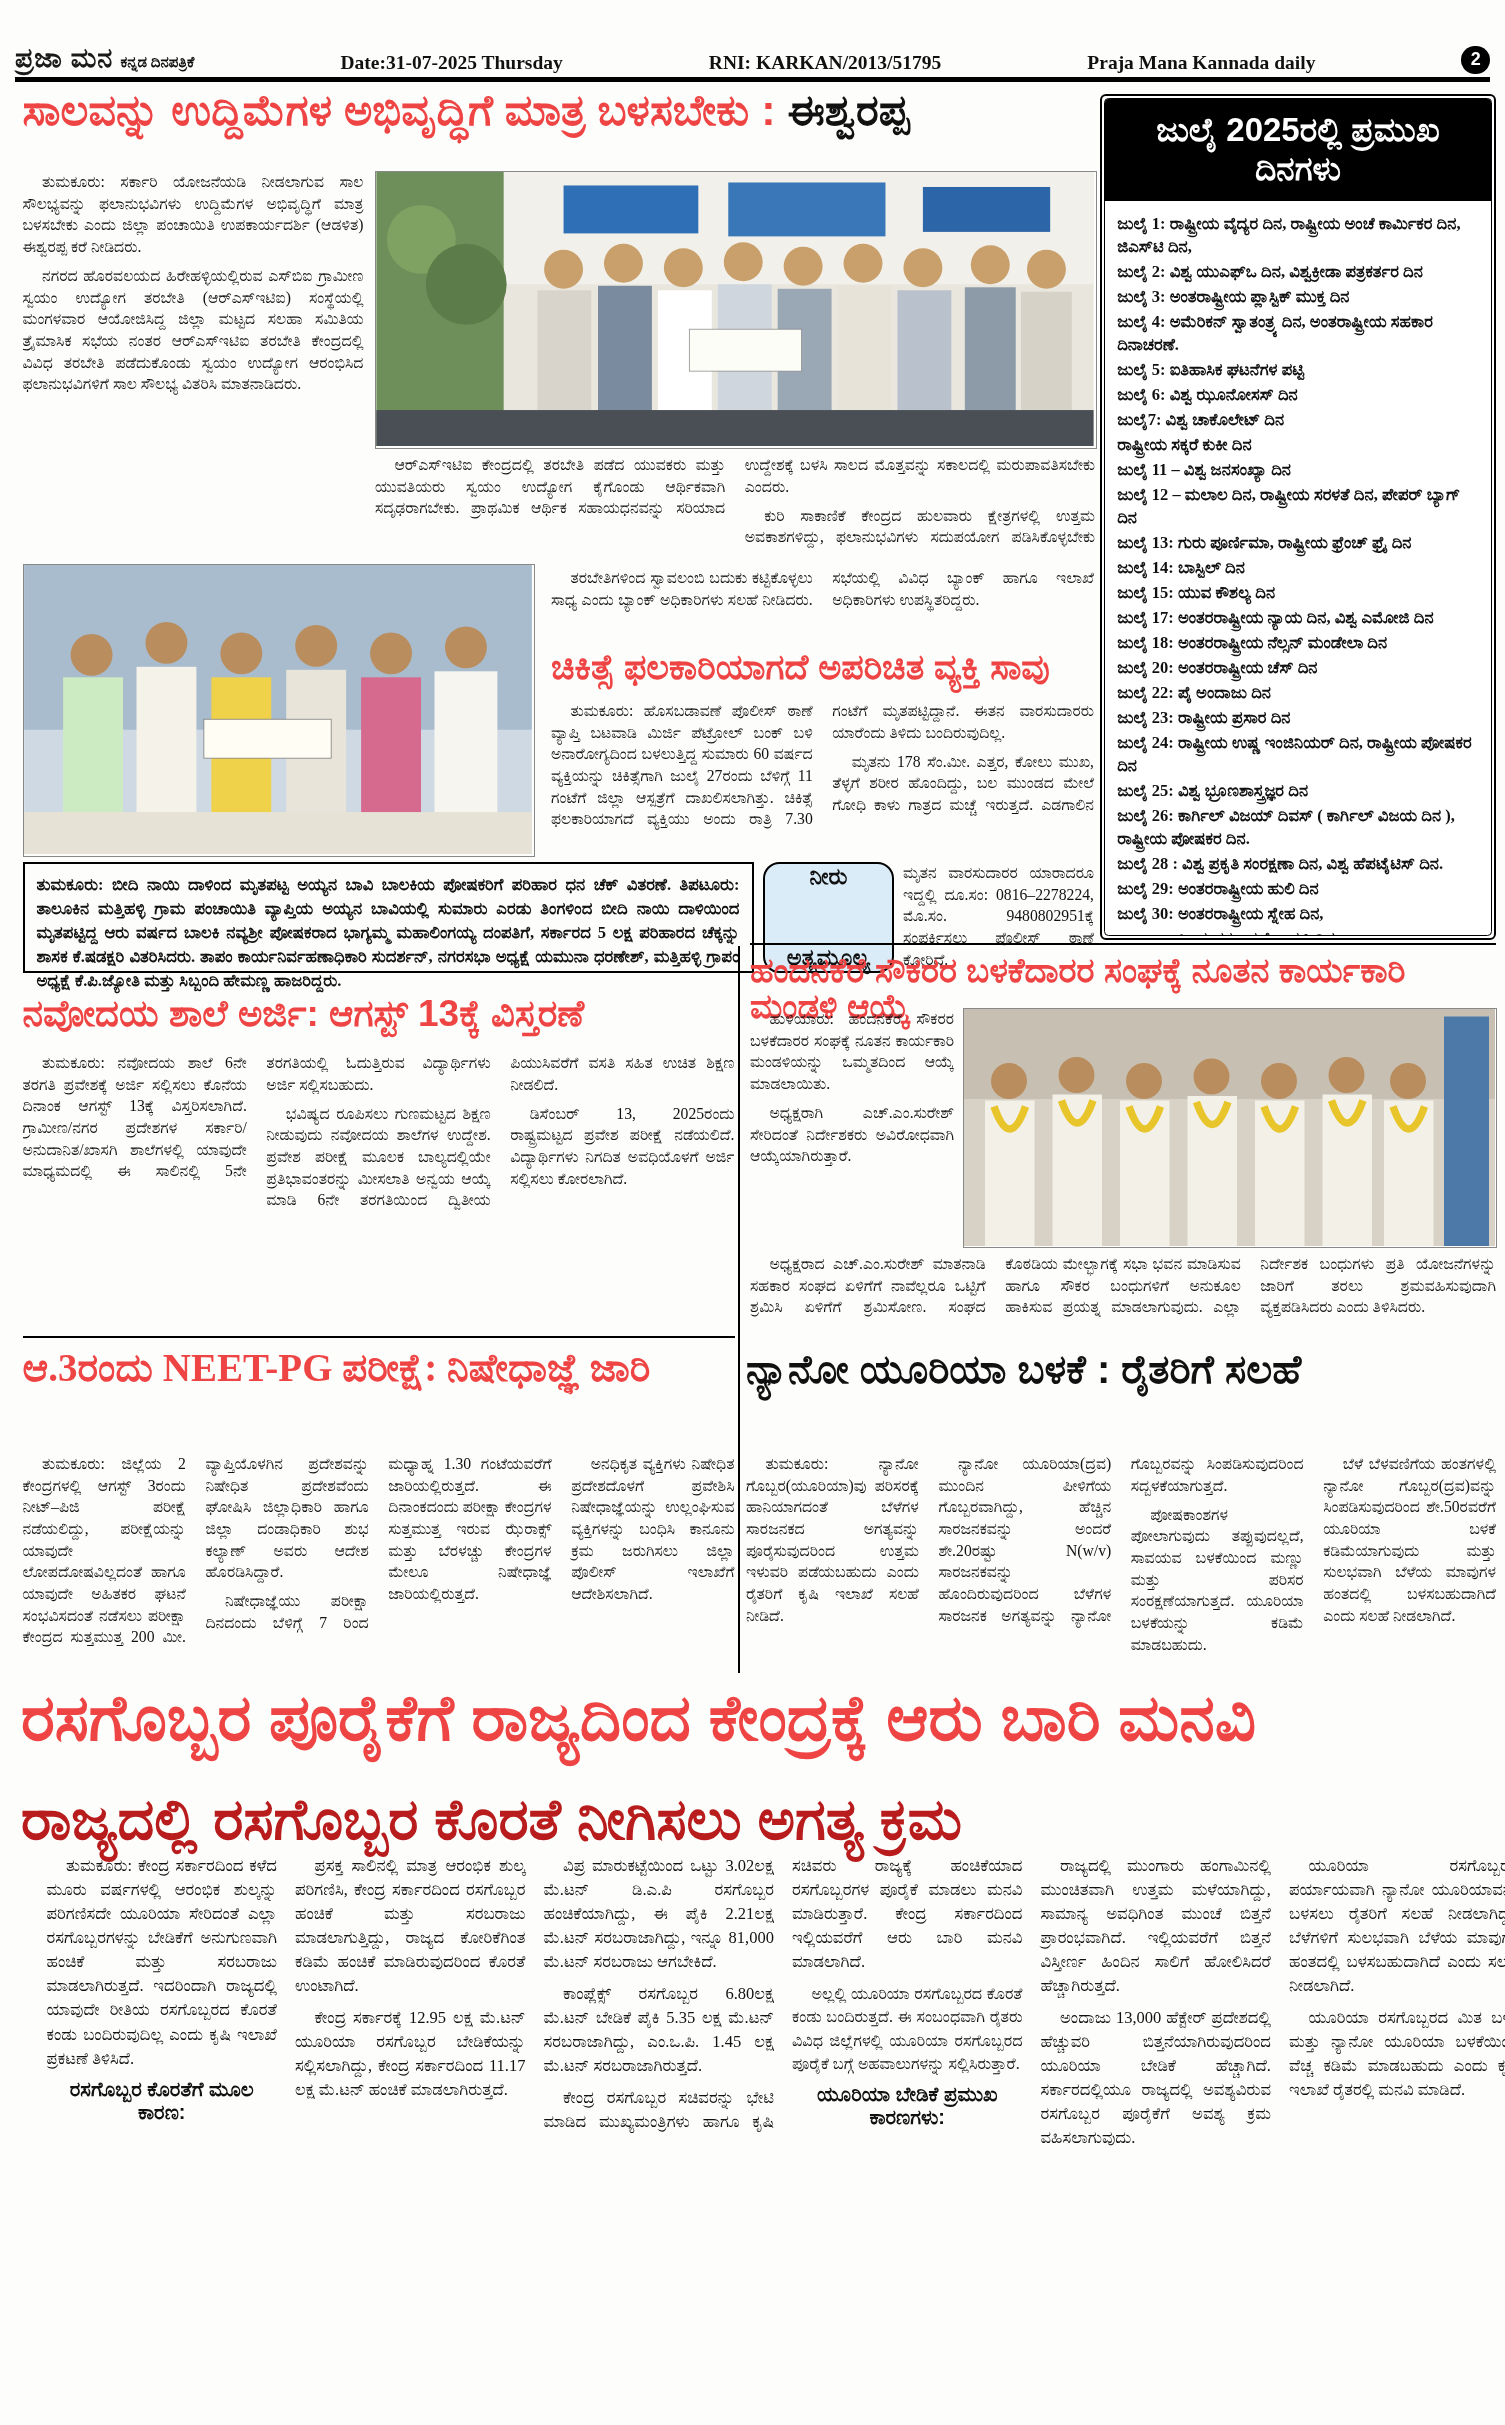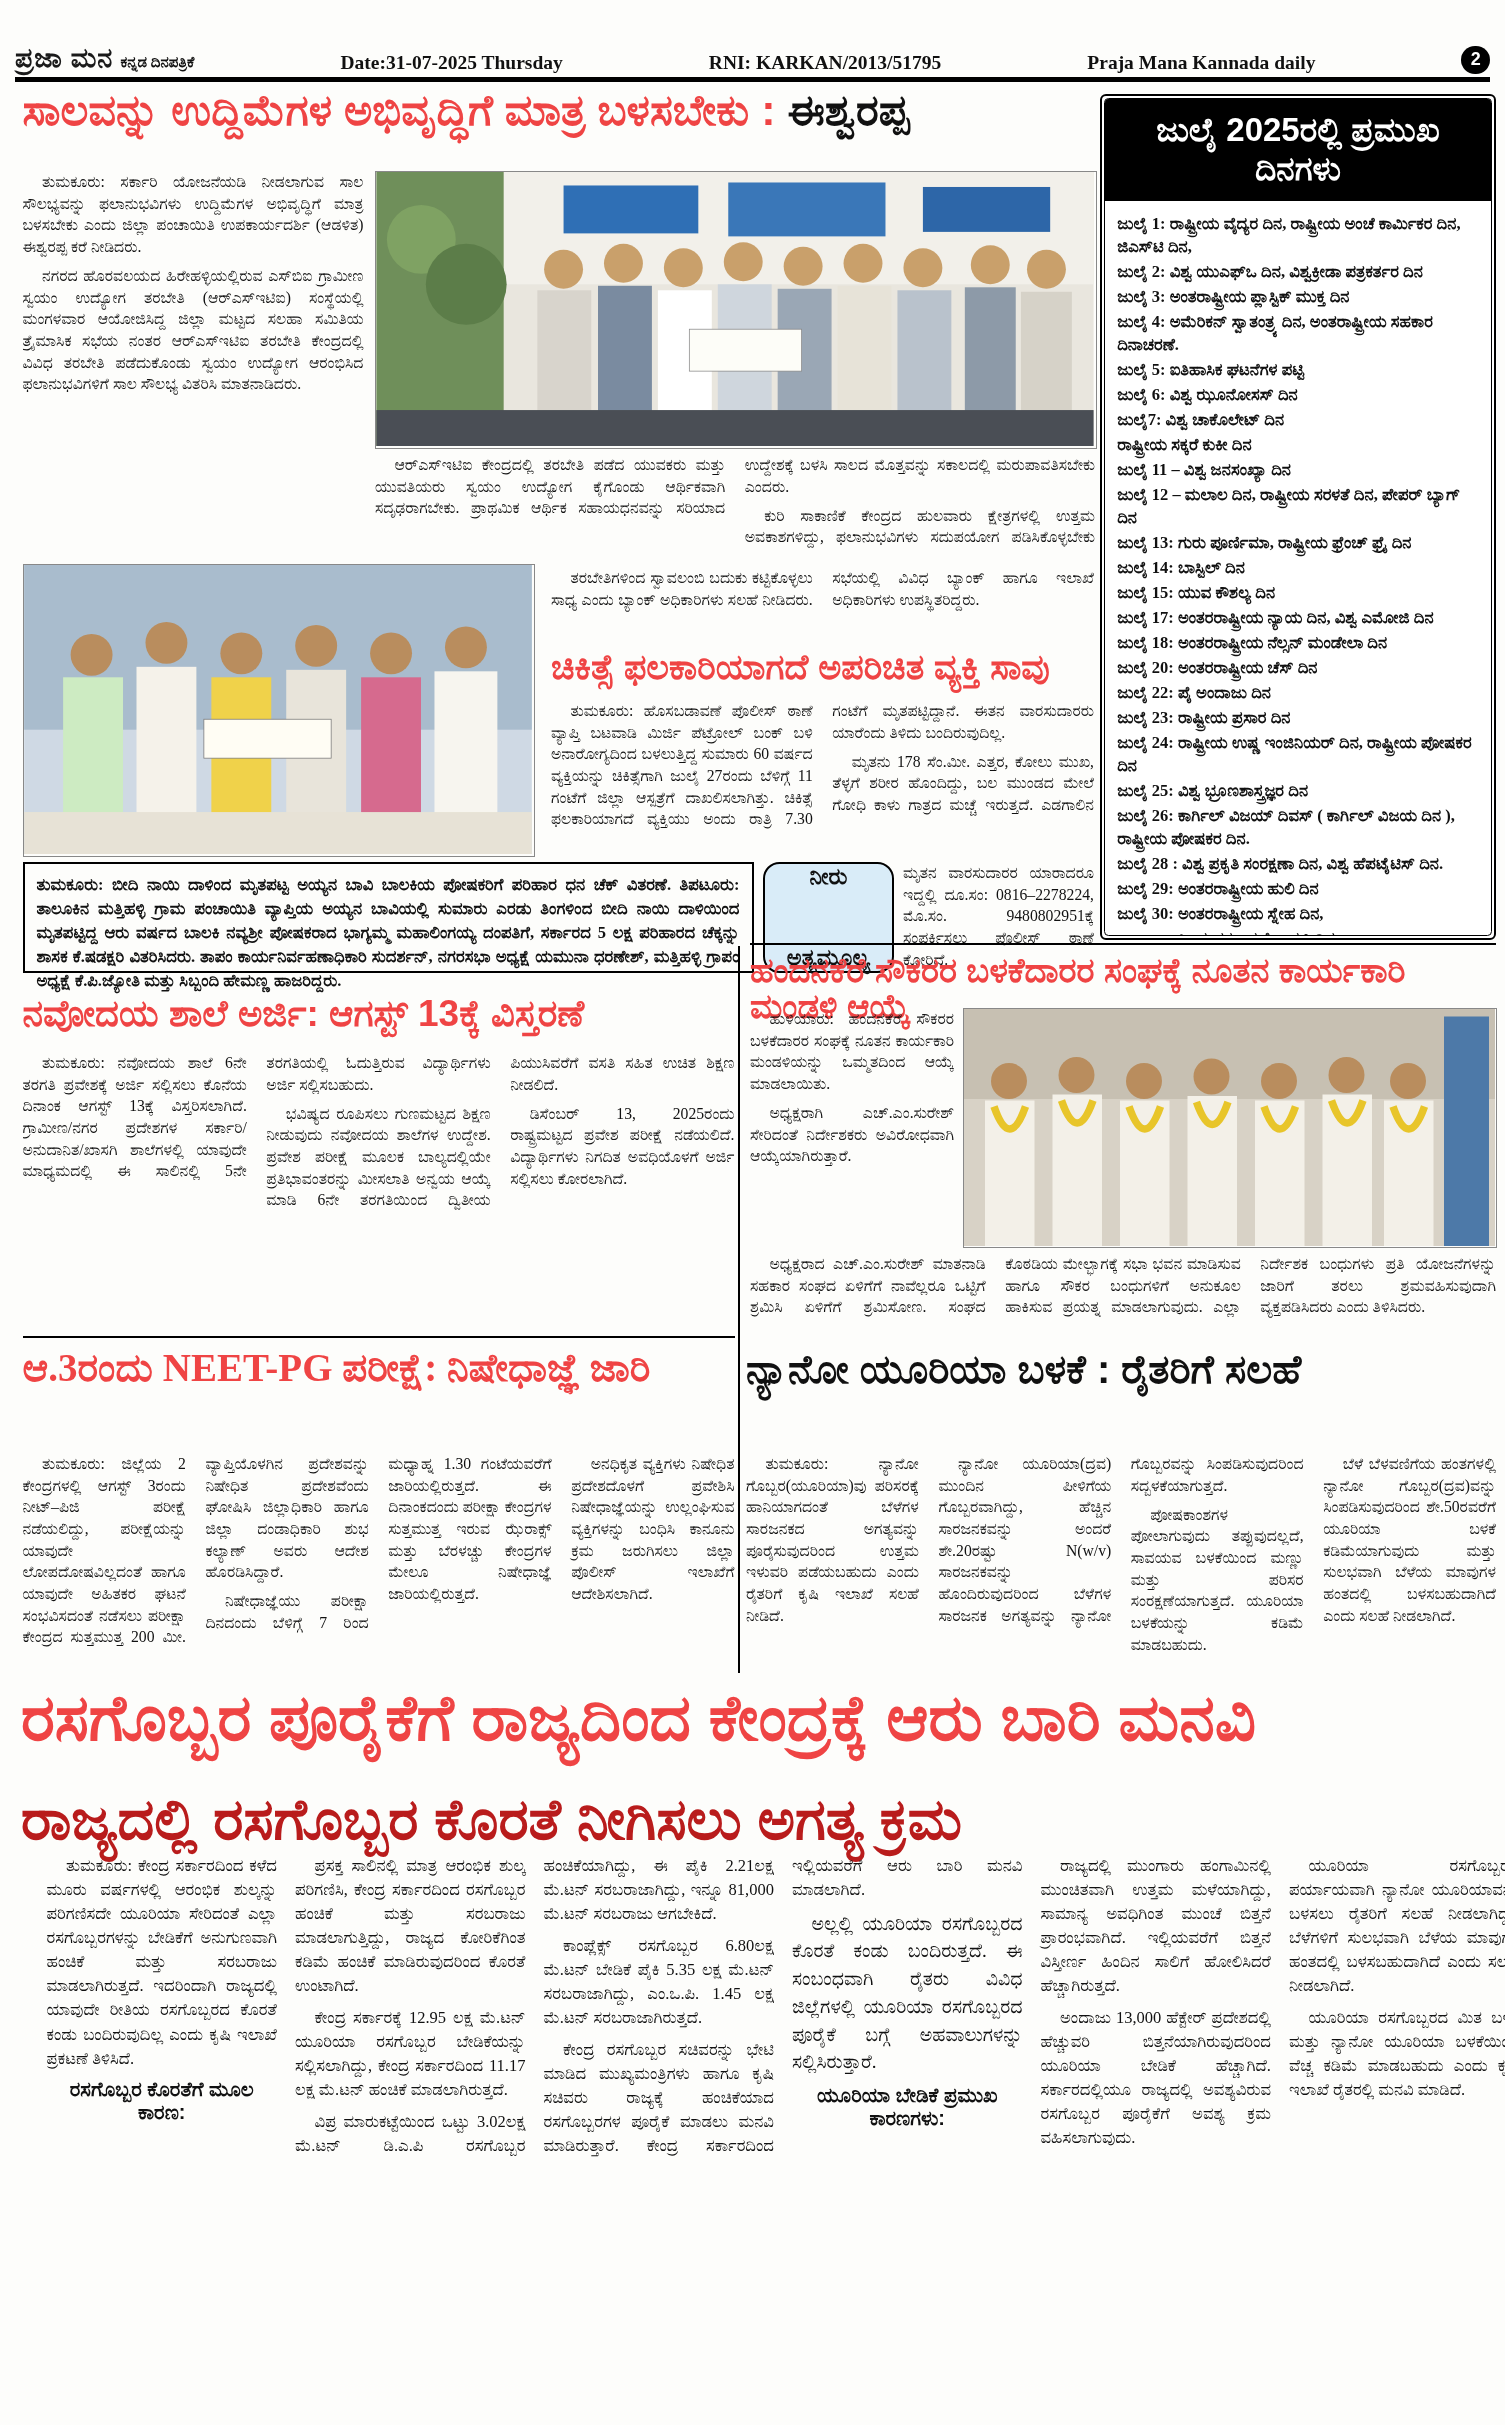--- a/index.html
+++ b/index.html
@@ -263,21 +263,21 @@
   <div id="subbanner" class="abs hl">ರಾಜ್ಯದಲ್ಲಿ ರಸಗೊಬ್ಬರ ಕೊರತೆ ನೀಗಿಸಲು ಅಗತ್ಯ ಕ್ರಮ</div>
 
   <div class="abs clip cols6" style="left:22.5px;top:1854px;width:1473px;height:517px;font-size:16.5px;margin-left:24px;">
     <p class="para" style="font-size:16.5px;line-height:1.46;">ತುಮಕೂರು: ಕೇಂದ್ರ ಸರ್ಕಾರದಿಂದ ಕಳೆದ ಮೂರು ವರ್ಷಗಳಲ್ಲಿ ಆರಂಭಿಕ ಶುಲ್ಕನ್ನು ಪರಿಗಣಿಸದೇ ಯೂರಿಯಾ ಸೇರಿದಂತೆ ಎಲ್ಲಾ ರಸಗೊಬ್ಬರಗಳನ್ನು ಬೇಡಿಕೆಗೆ ಅನುಗುಣವಾಗಿ ಹಂಚಿಕೆ ಮತ್ತು ಸರಬರಾಜು ಮಾಡಲಾಗಿರುತ್ತದೆ. ಇದರಿಂದಾಗಿ ರಾಜ್ಯದಲ್ಲಿ ಯಾವುದೇ ರೀತಿಯ ರಸಗೊಬ್ಬರದ ಕೊರತೆ ಕಂಡು ಬಂದಿರುವುದಿಲ್ಲ ಎಂದು ಕೃಷಿ ಇಲಾಖೆ ಪ್ರಕಟಣೆ ತಿಳಿಸಿದೆ.</p>
     <h3 class="subhead-center">ರಸಗೊಬ್ಬರ ಕೊರತೆಗೆ ಮೂಲ ಕಾರಣ:</h3>
     <p class="para" style="font-size:16.5px;line-height:1.46;">ಪ್ರಸಕ್ತ ಸಾಲಿನಲ್ಲಿ ಮಾತ್ರ ಆರಂಭಿಕ ಶುಲ್ಕ ಪರಿಗಣಿಸಿ, ಕೇಂದ್ರ ಸರ್ಕಾರದಿಂದ ರಸಗೊಬ್ಬರ ಹಂಚಿಕೆ ಮತ್ತು ಸರಬರಾಜು ಮಾಡಲಾಗುತ್ತಿದ್ದು, ರಾಜ್ಯದ ಕೋರಿಕೆಗಿಂತ ಕಡಿಮೆ ಹಂಚಿಕೆ ಮಾಡಿರುವುದರಿಂದ ಕೊರತೆ ಉಂಟಾಗಿದೆ.</p>
     <p class="para" style="font-size:16.5px;line-height:1.46;">ಕೇಂದ್ರ ಸರ್ಕಾರಕ್ಕೆ 12.95 ಲಕ್ಷ ಮೆ.ಟನ್ ಯೂರಿಯಾ ರಸಗೊಬ್ಬರ ಬೇಡಿಕೆಯನ್ನು ಸಲ್ಲಿಸಲಾಗಿದ್ದು, ಕೇಂದ್ರ ಸರ್ಕಾರದಿಂದ 11.17 ಲಕ್ಷ ಮೆ.ಟನ್ ಹಂಚಿಕೆ ಮಾಡಲಾಗಿರುತ್ತದೆ.</p>
     <p class="para" style="font-size:16.5px;line-height:1.46;">ವಿಪ್ರ ಮಾರುಕಟ್ಟೆಯಿಂದ ಒಟ್ಟು 3.02ಲಕ್ಷ ಮೆ.ಟನ್ ಡಿ.ಎ.ಪಿ ರಸಗೊಬ್ಬರ ಹಂಚಿಕೆಯಾಗಿದ್ದು, ಈ ಪೈಕಿ 2.21ಲಕ್ಷ ಮೆ.ಟನ್ ಸರಬರಾಜಾಗಿದ್ದು, ಇನ್ನೂ 81,000 ಮೆ.ಟನ್ ಸರಬರಾಜು ಆಗಬೇಕಿದೆ.</p>
     <p class="para" style="font-size:16.5px;line-height:1.46;">ಕಾಂಪ್ಲೆಕ್ಸ್ ರಸಗೊಬ್ಬರ 6.80ಲಕ್ಷ ಮೆ.ಟನ್ ಬೇಡಿಕೆ ಪೈಕಿ 5.35 ಲಕ್ಷ ಮೆ.ಟನ್ ಸರಬರಾಜಾಗಿದ್ದು, ಎಂ.ಒ.ಪಿ. 1.45 ಲಕ್ಷ ಮೆ.ಟನ್ ಸರಬರಾಜಾಗಿರುತ್ತದೆ.</p>
     <p class="para" style="font-size:16.5px;line-height:1.46;">ಕೇಂದ್ರ ರಸಗೊಬ್ಬರ ಸಚಿವರನ್ನು ಭೇಟಿ ಮಾಡಿದ ಮುಖ್ಯಮಂತ್ರಿಗಳು ಹಾಗೂ ಕೃಷಿ ಸಚಿವರು ರಾಜ್ಯಕ್ಕೆ ಹಂಚಿಕೆಯಾದ ರಸಗೊಬ್ಬರಗಳ ಪೂರೈಕೆ ಮಾಡಲು ಮನವಿ ಮಾಡಿರುತ್ತಾರೆ. ಕೇಂದ್ರ ಸರ್ಕಾರದಿಂದ ಇಲ್ಲಿಯವರೆಗೆ ಆರು ಬಾರಿ ಮನವಿ ಮಾಡಲಾಗಿದೆ.</p>
-    <p class="para" style="font-size:19px;line-height:1.46;font-family:Liberation Serif, serif;">ಅಲ್ಲಲ್ಲಿ ಯೂರಿಯಾ ರಸಗೊಬ್ಬರದ ಕೊರತೆ ಕಂಡು ಬಂದಿರುತ್ತದೆ. ಈ ಸಂಬಂಧವಾಗಿ ರೈತರು ವಿವಿಧ ಜಿಲ್ಲೆಗಳಲ್ಲಿ ಯೂರಿಯಾ ರಸಗೊಬ್ಬರದ ಪೂರೈಕೆ ಬಗ್ಗೆ ಅಹವಾಲುಗಳನ್ನು ಸಲ್ಲಿಸಿರುತ್ತಾರೆ.</p>
+    <p class="para" style="font-size:16px;line-height:1.46;font-family:Liberation Serif, serif;">ಅಲ್ಲಲ್ಲಿ ಯೂರಿಯಾ ರಸಗೊಬ್ಬರದ ಕೊರತೆ ಕಂಡು ಬಂದಿರುತ್ತದೆ. ಈ ಸಂಬಂಧವಾಗಿ ರೈತರು ವಿವಿಧ ಜಿಲ್ಲೆಗಳಲ್ಲಿ ಯೂರಿಯಾ ರಸಗೊಬ್ಬರದ ಪೂರೈಕೆ ಬಗ್ಗೆ ಅಹವಾಲುಗಳನ್ನು ಸಲ್ಲಿಸಿರುತ್ತಾರೆ.</p>
     <h3 class="subhead-center">ಯೂರಿಯಾ ಬೇಡಿಕೆ ಪ್ರಮುಖ ಕಾರಣಗಳು:</h3>
     <p class="para" style="font-size:16.5px;line-height:1.46;">ರಾಜ್ಯದಲ್ಲಿ ಮುಂಗಾರು ಹಂಗಾಮಿನಲ್ಲಿ ಮುಂಚಿತವಾಗಿ ಉತ್ತಮ ಮಳೆಯಾಗಿದ್ದು, ಸಾಮಾನ್ಯ ಅವಧಿಗಿಂತ ಮುಂಚೆ ಬಿತ್ತನೆ ಪ್ರಾರಂಭವಾಗಿದೆ. ಇಲ್ಲಿಯವರೆಗೆ ಬಿತ್ತನೆ ವಿಸ್ತೀರ್ಣ ಹಿಂದಿನ ಸಾಲಿಗೆ ಹೋಲಿಸಿದರೆ ಹೆಚ್ಚಾಗಿರುತ್ತದೆ.</p>
     <p class="para" style="font-size:16.5px;line-height:1.46;">ಅಂದಾಜು 13,000 ಹೆಕ್ಟೇರ್ ಪ್ರದೇಶದಲ್ಲಿ ಹೆಚ್ಚುವರಿ ಬಿತ್ತನೆಯಾಗಿರುವುದರಿಂದ ಯೂರಿಯಾ ಬೇಡಿಕೆ ಹೆಚ್ಚಾಗಿದೆ. ಸರ್ಕಾರದಲ್ಲಿಯೂ ರಾಜ್ಯದಲ್ಲಿ ಅವಶ್ಯವಿರುವ ರಸಗೊಬ್ಬರ ಪೂರೈಕೆಗೆ ಅವಶ್ಯ ಕ್ರಮ ವಹಿಸಲಾಗುವುದು.</p>
     <p class="para" style="font-size:16.5px;line-height:1.46;">ಯೂರಿಯಾ ರಸಗೊಬ್ಬರದ ಪರ್ಯಾಯವಾಗಿ ನ್ಯಾನೋ ಯೂರಿಯಾವನ್ನು ಬಳಸಲು ರೈತರಿಗೆ ಸಲಹೆ ನೀಡಲಾಗಿದ್ದು, ಬೆಳೆಗಳಿಗೆ ಸುಲಭವಾಗಿ ಬೆಳೆಯ ಮಾವುಗಳ ಹಂತದಲ್ಲಿ ಬಳಸಬಹುದಾಗಿದೆ ಎಂದು ಸಲಹೆ ನೀಡಲಾಗಿದೆ.</p>
     <p class="para" style="font-size:16.5px;line-height:1.46;">ಯೂರಿಯಾ ರಸಗೊಬ್ಬರದ ಮಿತ ಬಳಕೆ ಮತ್ತು ನ್ಯಾನೋ ಯೂರಿಯಾ ಬಳಕೆಯಿಂದ ವೆಚ್ಚ ಕಡಿಮೆ ಮಾಡಬಹುದು ಎಂದು ಕೃಷಿ ಇಲಾಖೆ ರೈತರಲ್ಲಿ ಮನವಿ ಮಾಡಿದೆ.</p>
   </div>
 
 </div>
 
 

